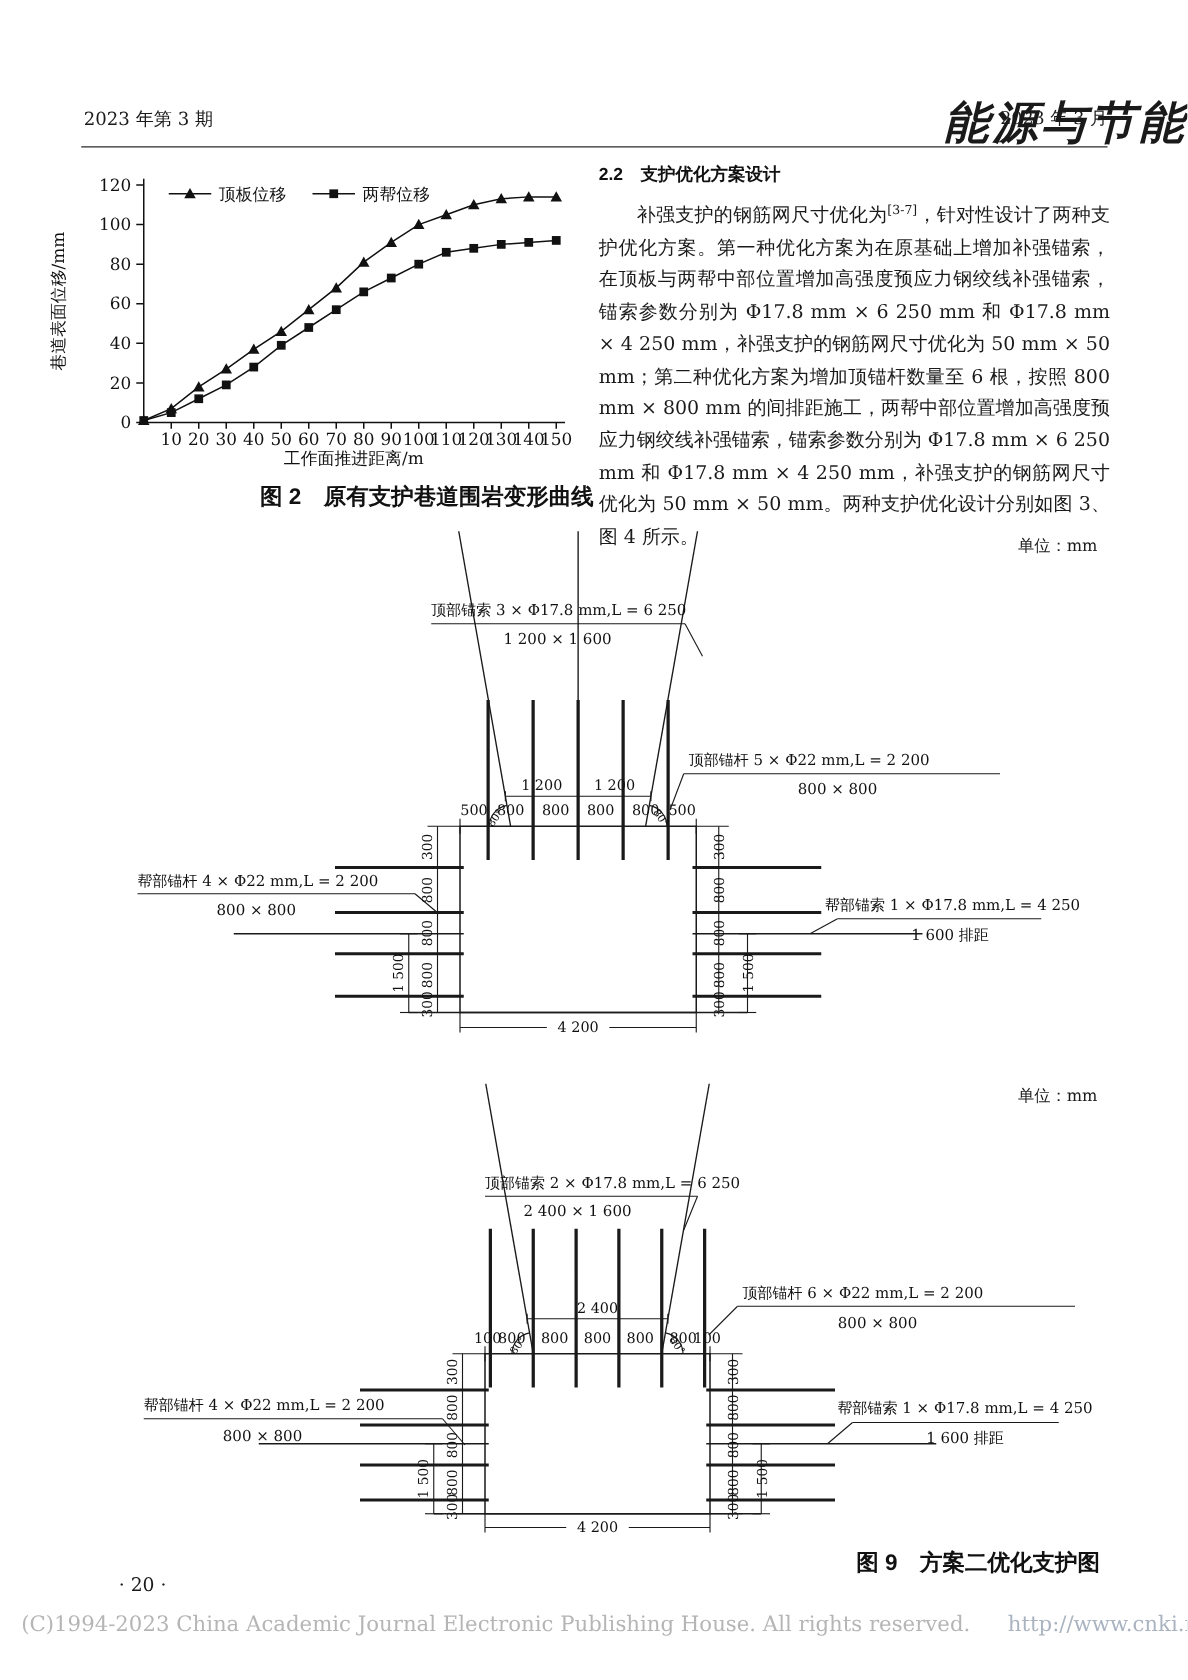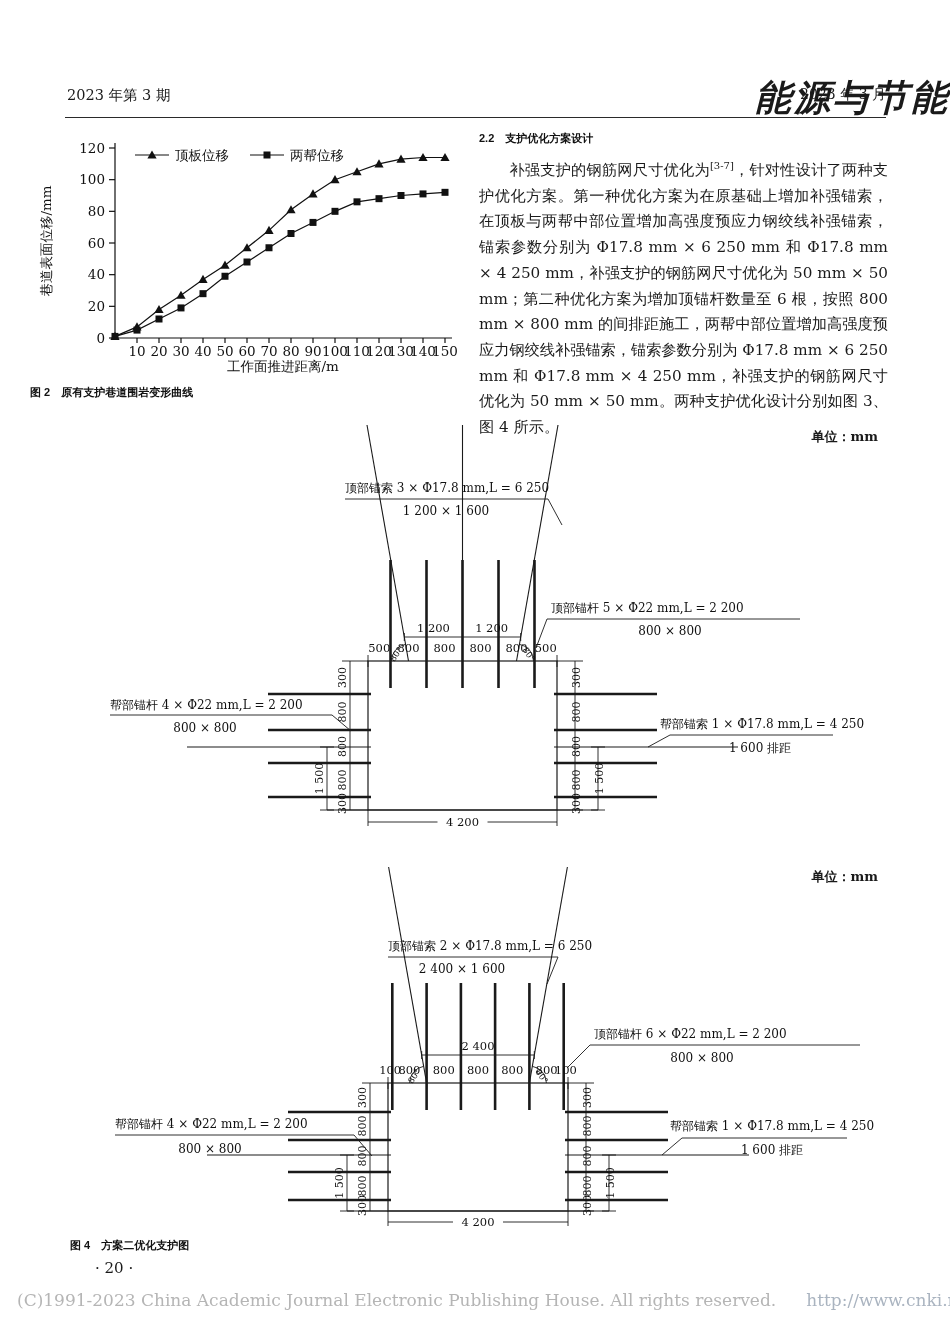--- a/index.html
+++ b/index.html
@@ -4,33 +4,33 @@
 <style>
   html,body{margin:0;padding:0;background:#ffffff;}
   .page{position:relative;width:950px;height:1344px;background:#fff;overflow:hidden;
         font-family:"DejaVu Serif","Liberation Serif",serif;color:#1a1a1a;}
   .hdr-left{position:absolute;left:67px;top:86px;font-size:14.5px;}
   .hdr-right{position:absolute;right:64px;top:86px;font-size:14px;}
   .logo{position:absolute;left:0;right:0;top:74px;text-align:right;font-size:36px;
         font-weight:bold;font-style:italic;letter-spacing:3px;}
   .rule{position:absolute;left:65px;right:64px;top:117px;border-top:1.6px solid #2a2a2a;}
   .chart-block{position:absolute;left:35px;top:135px;width:440px;height:250px;}
-  .fig-caption{position:absolute;text-align:left;font-family:"Liberation Sans","DejaVu Sans",sans-serif;
-        font-weight:bold;font-size:11px;color:#111;}
+  .fig-caption{position:absolute;text-align:right;font-family:"Liberation Sans","DejaVu Sans",sans-serif;
+        font-weight:bold;font-size:18px;color:#111;}
   .chart-caption{left:30px;top:385px;width:445px;}
   .text-col{position:absolute;left:479px;top:131px;width:409px;}
   .text-col h3{margin:0 0 7px 0;font-family:"Liberation Sans","DejaVu Sans",sans-serif;
-        font-size:11px;font-weight:bold;color:#111;}
+        font-size:14px;font-weight:bold;color:#111;}
   .text-col p{margin:0;font-size:15.2px;line-height:25.7px;text-align:justify;text-indent:2em;}
   .text-col sup{font-size:10px;}
   .fig{position:absolute;left:70px;width:810px;}
   #fig3-block{top:422px;height:440px;}
   #fig4-block{top:862px;height:400px;}
   .fig svg{position:absolute;left:0;top:0;}
-  .unit-note{position:absolute;top:6px;right:2px;font-size:13px;font-weight:bold;}
+  .unit-note{position:absolute;top:6px;right:2px;font-size:13px;}
   #fig3-caption{left:0;top:412px;width:810px;}
   #fig4-caption{left:0;top:376px;width:810px;}
   .pageno{position:absolute;left:78px;top:1259px;font-size:15px;margin-left:17px;}
   .copyright{position:absolute;left:17px;top:1290px;font-size:17px;color:#b5b5b5;white-space:nowrap;}
   .copyright .url{margin-left:30px;color:#aab4c0;}
   svg text{font-family:"DejaVu Serif","Liberation Serif",serif;}
 </style>
 </head>
 <body>
 
@@ -344,19 +344,19 @@
           <line x1="45" y1="273" x2="284" y2="273" stroke-width="0.9"></line>
           <line x1="284" y1="273" x2="302" y2="294" stroke-width="0.9"></line>
           <text x="140" y="291" font-size="12" text-anchor="middle" fill="#111" stroke="none">800 × 800</text>
           <text x="600" y="268" font-size="12" text-anchor="start" fill="#111" stroke="none">帮部锚索 1 × Φ17.8 mm,L = 4 250</text>
           <line x1="612" y1="276" x2="777" y2="276" stroke-width="0.9"></line>
           <line x1="612" y1="276" x2="592" y2="293" stroke-width="0.9"></line>
           <text x="702" y="292" font-size="12" text-anchor="middle" fill="#111" stroke="none">1 600 排距</text>
         </g>
       </svg>
     <div class="unit-note">单位：mm</div>
-    <div class="fig-caption" id="fig4-caption">图 4　方案二优化支护图</div>
+    <div class="fig-caption" id="fig4-caption">图 9　方案二优化支护图</div>
   </div>
 
   <div class="pageno">· 20 ·</div>
-  <div class="copyright"><span>(C)1991-2023 China Academic Journal Electronic Publishing House. All rights reserved.</span><span class="url">http://www.cnki.net</span></div>
+  <div class="copyright"><span>(C)1994-2023 China Academic Journal Electronic Publishing House. All rights reserved.</span><span class="url">http://www.cnki.net</span></div>
 
 </div>
 
 </body></html>

